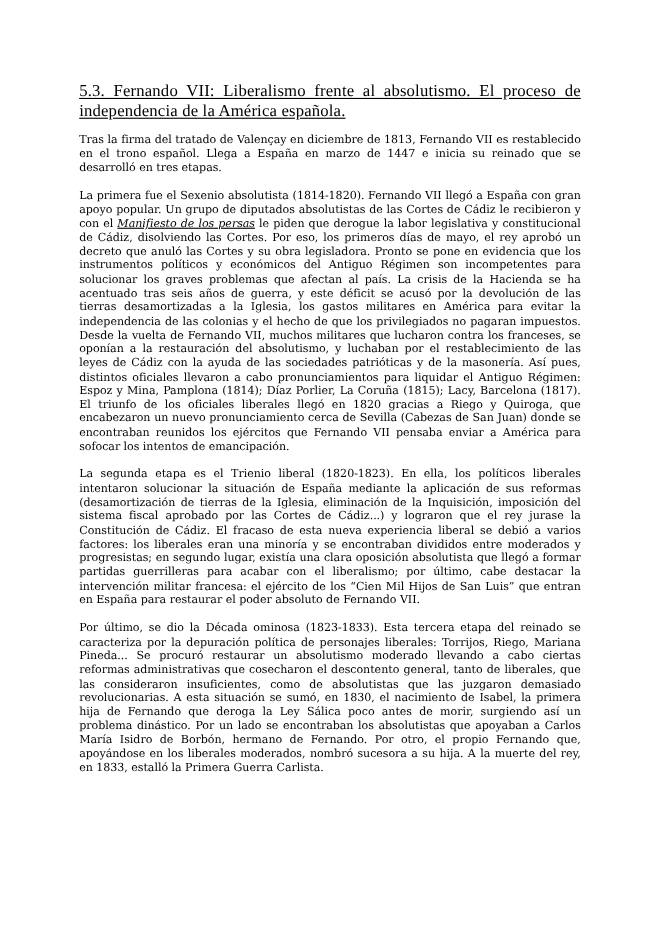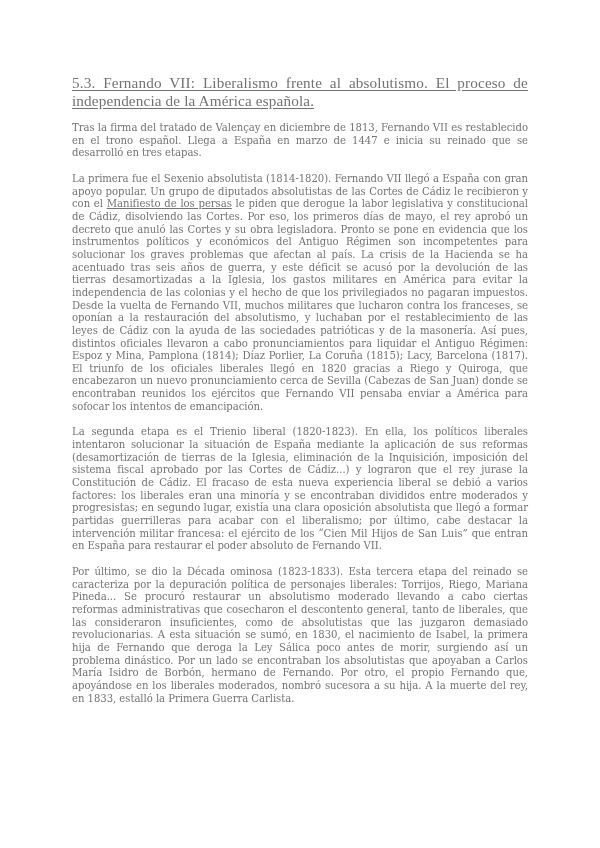--- a/index.html
+++ b/index.html
@@ -1,33 +1,33 @@
 <!DOCTYPE html>
 <html><head>
 <meta charset="utf-8">
 <style>
   html, body { margin: 0; padding: 0; background: #ffffff; }
   body { width: 600px; height: 848px; position: relative; overflow: hidden; }
   .page {
     position: absolute; left: 72px; top: 74px; width: 456px;
     font-family: "DejaVu Serif", "Liberation Serif", serif;
-    color: #737373;
+    color: #000000;
   }
   .title {
     font-family: "Liberation Serif", "DejaVu Serif", serif;
     font-size: 15.2px; line-height: 17.5px; margin: 0 0 13px 0;
     text-decoration: underline; text-underline-offset: 2px;
     text-align: justify; text-align-last: left; font-weight: normal;
     letter-spacing: 0.15px;
   }
   .para {
     font-size: 10.1px; line-height: 12.65px; margin: 0 0 13px 0;
     text-align: justify; letter-spacing: -0.05px;
   }
-  .manif { text-decoration: underline; }
+  .manif { font-style: italic; text-decoration: underline; }
 </style>
 </head>
 <body>
 
 <div class="page">
   <h1 class="title">5.3. Fernando VII: Liberalismo frente al absolutismo. El proceso de independencia de la América española.</h1>
 
   <p class="para">Tras la firma del tratado de Valençay en diciembre de 1813, Fernando VII es restablecido en el trono español. Llega a España en marzo de 1447 e inicia su reinado que se desarrolló en tres etapas.</p>
 
   <p class="para"><span>La primera fue el Sexenio absolutista (1814-1820). Fernando VII llegó a España con gran apoyo popular. Un grupo de diputados absolutistas de las Cortes de Cádiz le recibieron y con el </span><span class="manif">Manifiesto de los persas</span><span> le piden que derogue la labor legislativa y constitucional de Cádiz, disolviendo las Cortes. Por eso, los primeros días de mayo, el rey aprobó un decreto que anuló las Cortes y su obra legisladora. Pronto se pone en evidencia que los instrumentos políticos y económicos del Antiguo Régimen son incompetentes para solucionar los graves problemas que afectan al país. La crisis de la Hacienda se ha acentuado tras seis años de guerra, y este déficit se acusó por la devolución de las tierras desamortizadas a la Iglesia, los gastos militares en América para evitar la independencia de las colonias y el hecho de que los privilegiados no pagaran impuestos. Desde la vuelta de Fernando VII, muchos militares que lucharon contra los franceses, se oponían a la restauración del absolutismo, y luchaban por el restablecimiento de las leyes de Cádiz con la ayuda de las sociedades patrióticas y de la masonería. Así pues, distintos oficiales llevaron a cabo pronunciamientos para liquidar el Antiguo Régimen: Espoz y Mina, Pamplona (1814); Díaz Porlier, La Coruña (1815); Lacy, Barcelona (1817). El triunfo de los oficiales liberales llegó en 1820 gracias a Riego y Quiroga, que encabezaron un nuevo pronunciamiento cerca de Sevilla (Cabezas de San Juan) donde se encontraban reunidos los ejércitos que Fernando VII pensaba enviar a América para sofocar los intentos de emancipación.</span></p>

